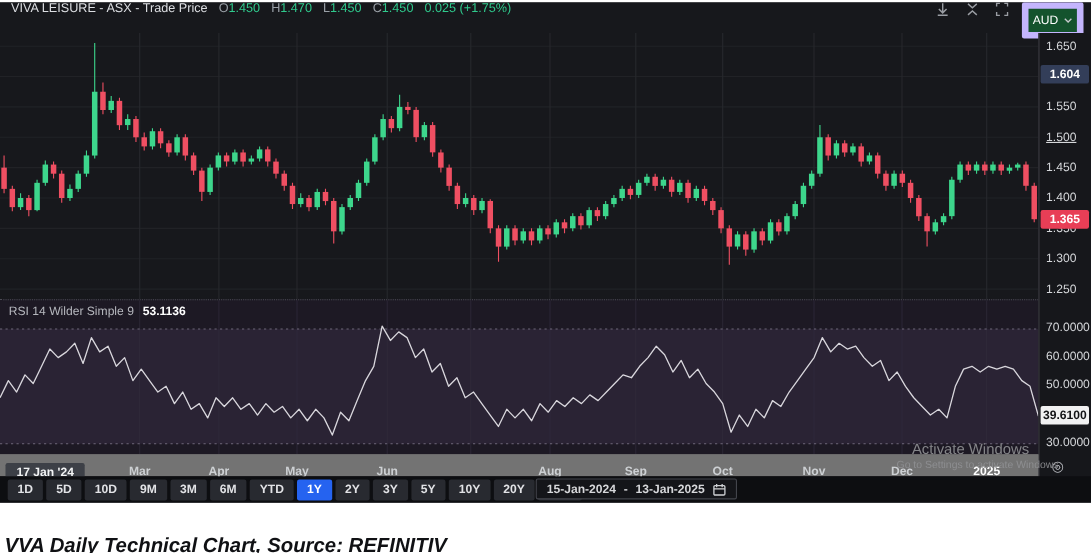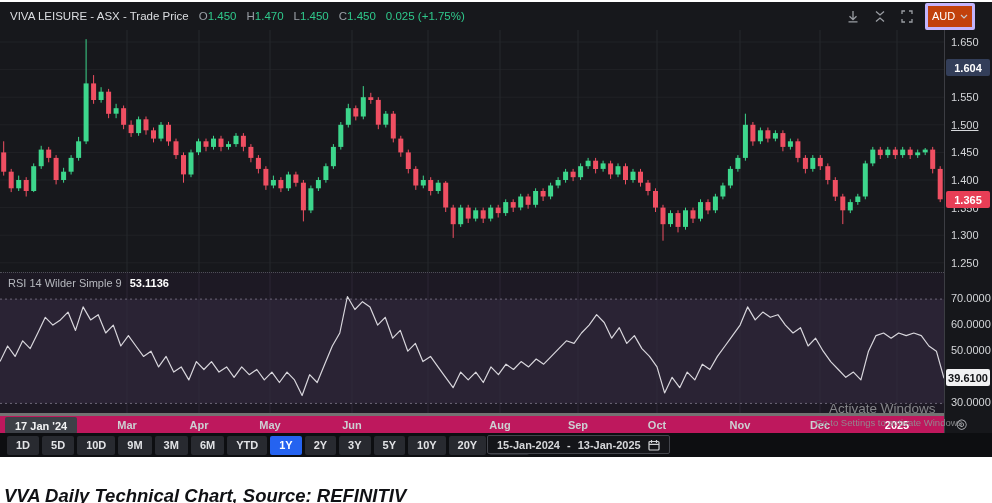--- a/index.html
+++ b/index.html
@@ -1,45 +1,45 @@
 <!DOCTYPE html>
 <html><head>
 <meta charset="utf-8">
 <style>
   html,body{margin:0;padding:0;background:#ffffff;}
   body{width:992px;font-family:"Liberation Sans",sans-serif;}
   .chart-app{position:relative;width:992px;height:455px;margin-top:2px;background:#17181c;overflow:hidden;}
   
-  .topbar{position:absolute;left:0;top:0;width:992px;height:28px;display:flex;align-items:center;
-          padding:0 14px 0 10px;box-sizing:border-box;color:#dcdee2;font-size:11.5px;}
+  .topbar{position:absolute;left:0;top:0;width:992px;height:28px;display:flex;align-items:flex-start;
+          padding:0 4px 0 10px;box-sizing:border-box;color:#dcdee2;font-size:11.5px;}
   .legend{display:flex;align-items:center;gap:6px;white-space:nowrap;}
   .legend .ttl{color:#dcdee2;}
   .legend .k{color:#9aa0a7;margin-left:4px;}
   .legend .v{color:#2fc98c;}
   .legend .chg{color:#2fc98c;margin-left:4px;}
   .top-icons{margin-left:auto;display:flex;align-items:center;gap:15px;margin-right:12px;}
   .top-icons svg{display:block;}
-  .aud-box{width:44px;height:21px;margin-right:3px;border:3px solid #c4b5fd;background:#c2410c;border-radius:2px;
+  .aud-box{width:44px;height:21px;margin-right:3px;border:6px solid #c4b5fd;background:#14532d;border-radius:2px;
            display:flex;align-items:center;justify-content:center;gap:5px;color:#fff;font-size:11px;cursor:pointer;}
   
   .price-pane{position:absolute;left:0;top:28px;width:944px;height:242px;}
   .rsi-pane{position:absolute;left:0;top:270px;width:944px;height:141px;background:#1d1924;
             border-top:1px dotted #4e4f57;box-sizing:border-box;}
   .rsi-label{position:absolute;left:8px;top:4px;font-size:11px;color:#b6b8be;z-index:3;}
   .rsi-label b{color:#ffffff;margin-left:8px;font-weight:700;}
   
   .right-axis{position:absolute;left:944px;top:28px;width:48px;height:403px;background:#16171b;
               border-left:1px solid #3c3d43;box-sizing:border-box;font-size:11px;color:#d5d7da;}
   .tick{position:absolute;left:6px;transform:translateY(-50%);white-space:nowrap;}
   .axis-badge{position:absolute;left:1px;right:2px;height:17px;border-radius:2px;display:flex;align-items:center;
               justify-content:center;font-size:11px;font-weight:700;color:#fff;z-index:2;}
   .axis-settings{position:absolute;left:11px;top:387px;color:#b9bbc0;font-size:13px;line-height:13px;cursor:pointer;}
   
-  .time-axis{position:absolute;left:0;top:411px;width:944px;height:20px;background:#be185d;
-             border-top:3px solid #737373;box-sizing:border-box;color:#cdd0d3;font-size:11px;font-weight:700;}
+  .time-axis{position:absolute;left:0;top:411px;width:944px;height:20px;background:#737373;
+             border-top:7px solid #737373;box-sizing:border-box;color:#cdd0d3;font-size:11px;font-weight:700;}
   .date-badge{position:absolute;left:5px;top:1px;height:17px;padding:0 10px;background:#3d4047;color:#f2f3f4;
               display:flex;align-items:center;border-radius:2px;font-size:11px;}
   .month{position:absolute;top:3px;transform:translateX(-50%);}
   .year{position:absolute;top:3px;transform:translateX(-50%);color:#ffffff;}
   
   .toolbar{position:absolute;left:0;top:431px;width:992px;height:24px;background:#0d0e11;display:flex;
            align-items:center;padding-left:7px;box-sizing:border-box;gap:3px;}
   .tb-btn{height:19px;padding:0 9px;background:#282a30;color:#e2e3e6;font-size:11px;font-weight:700;
           border-radius:2px;display:flex;align-items:center;cursor:pointer;text-align:right;}
   .tb-btn.active{background:#2563f0;color:#ffffff;}

